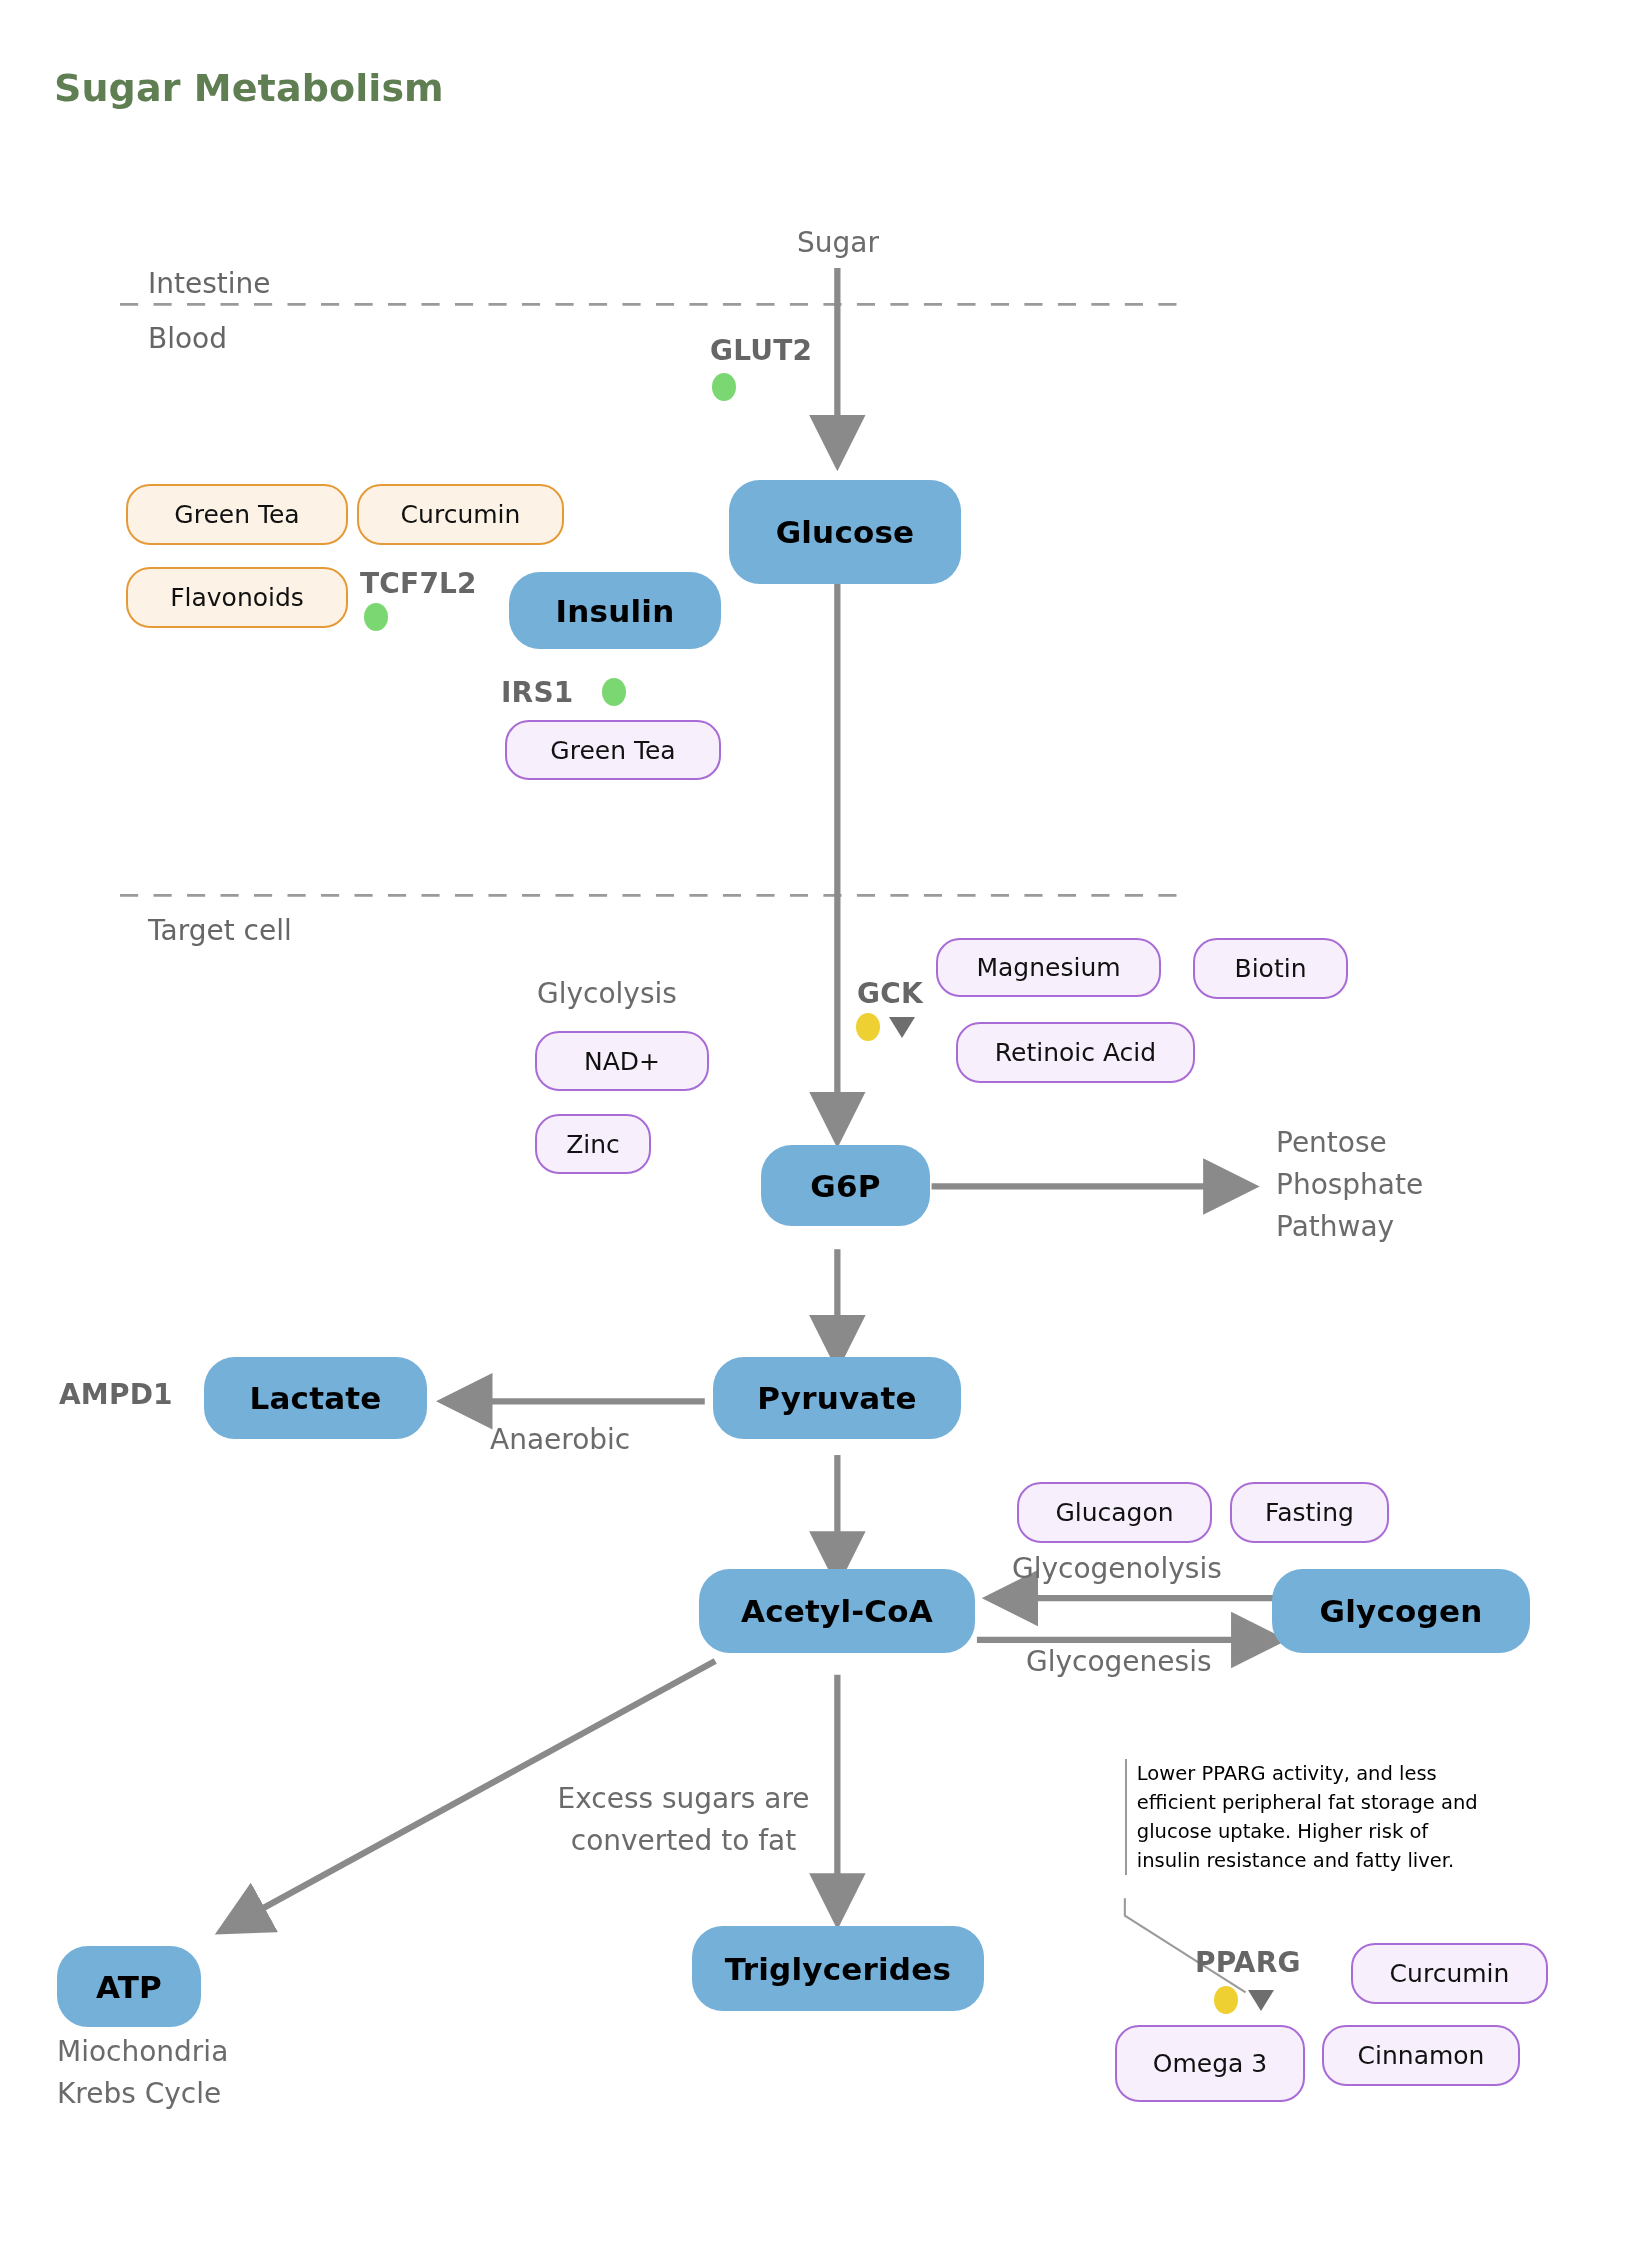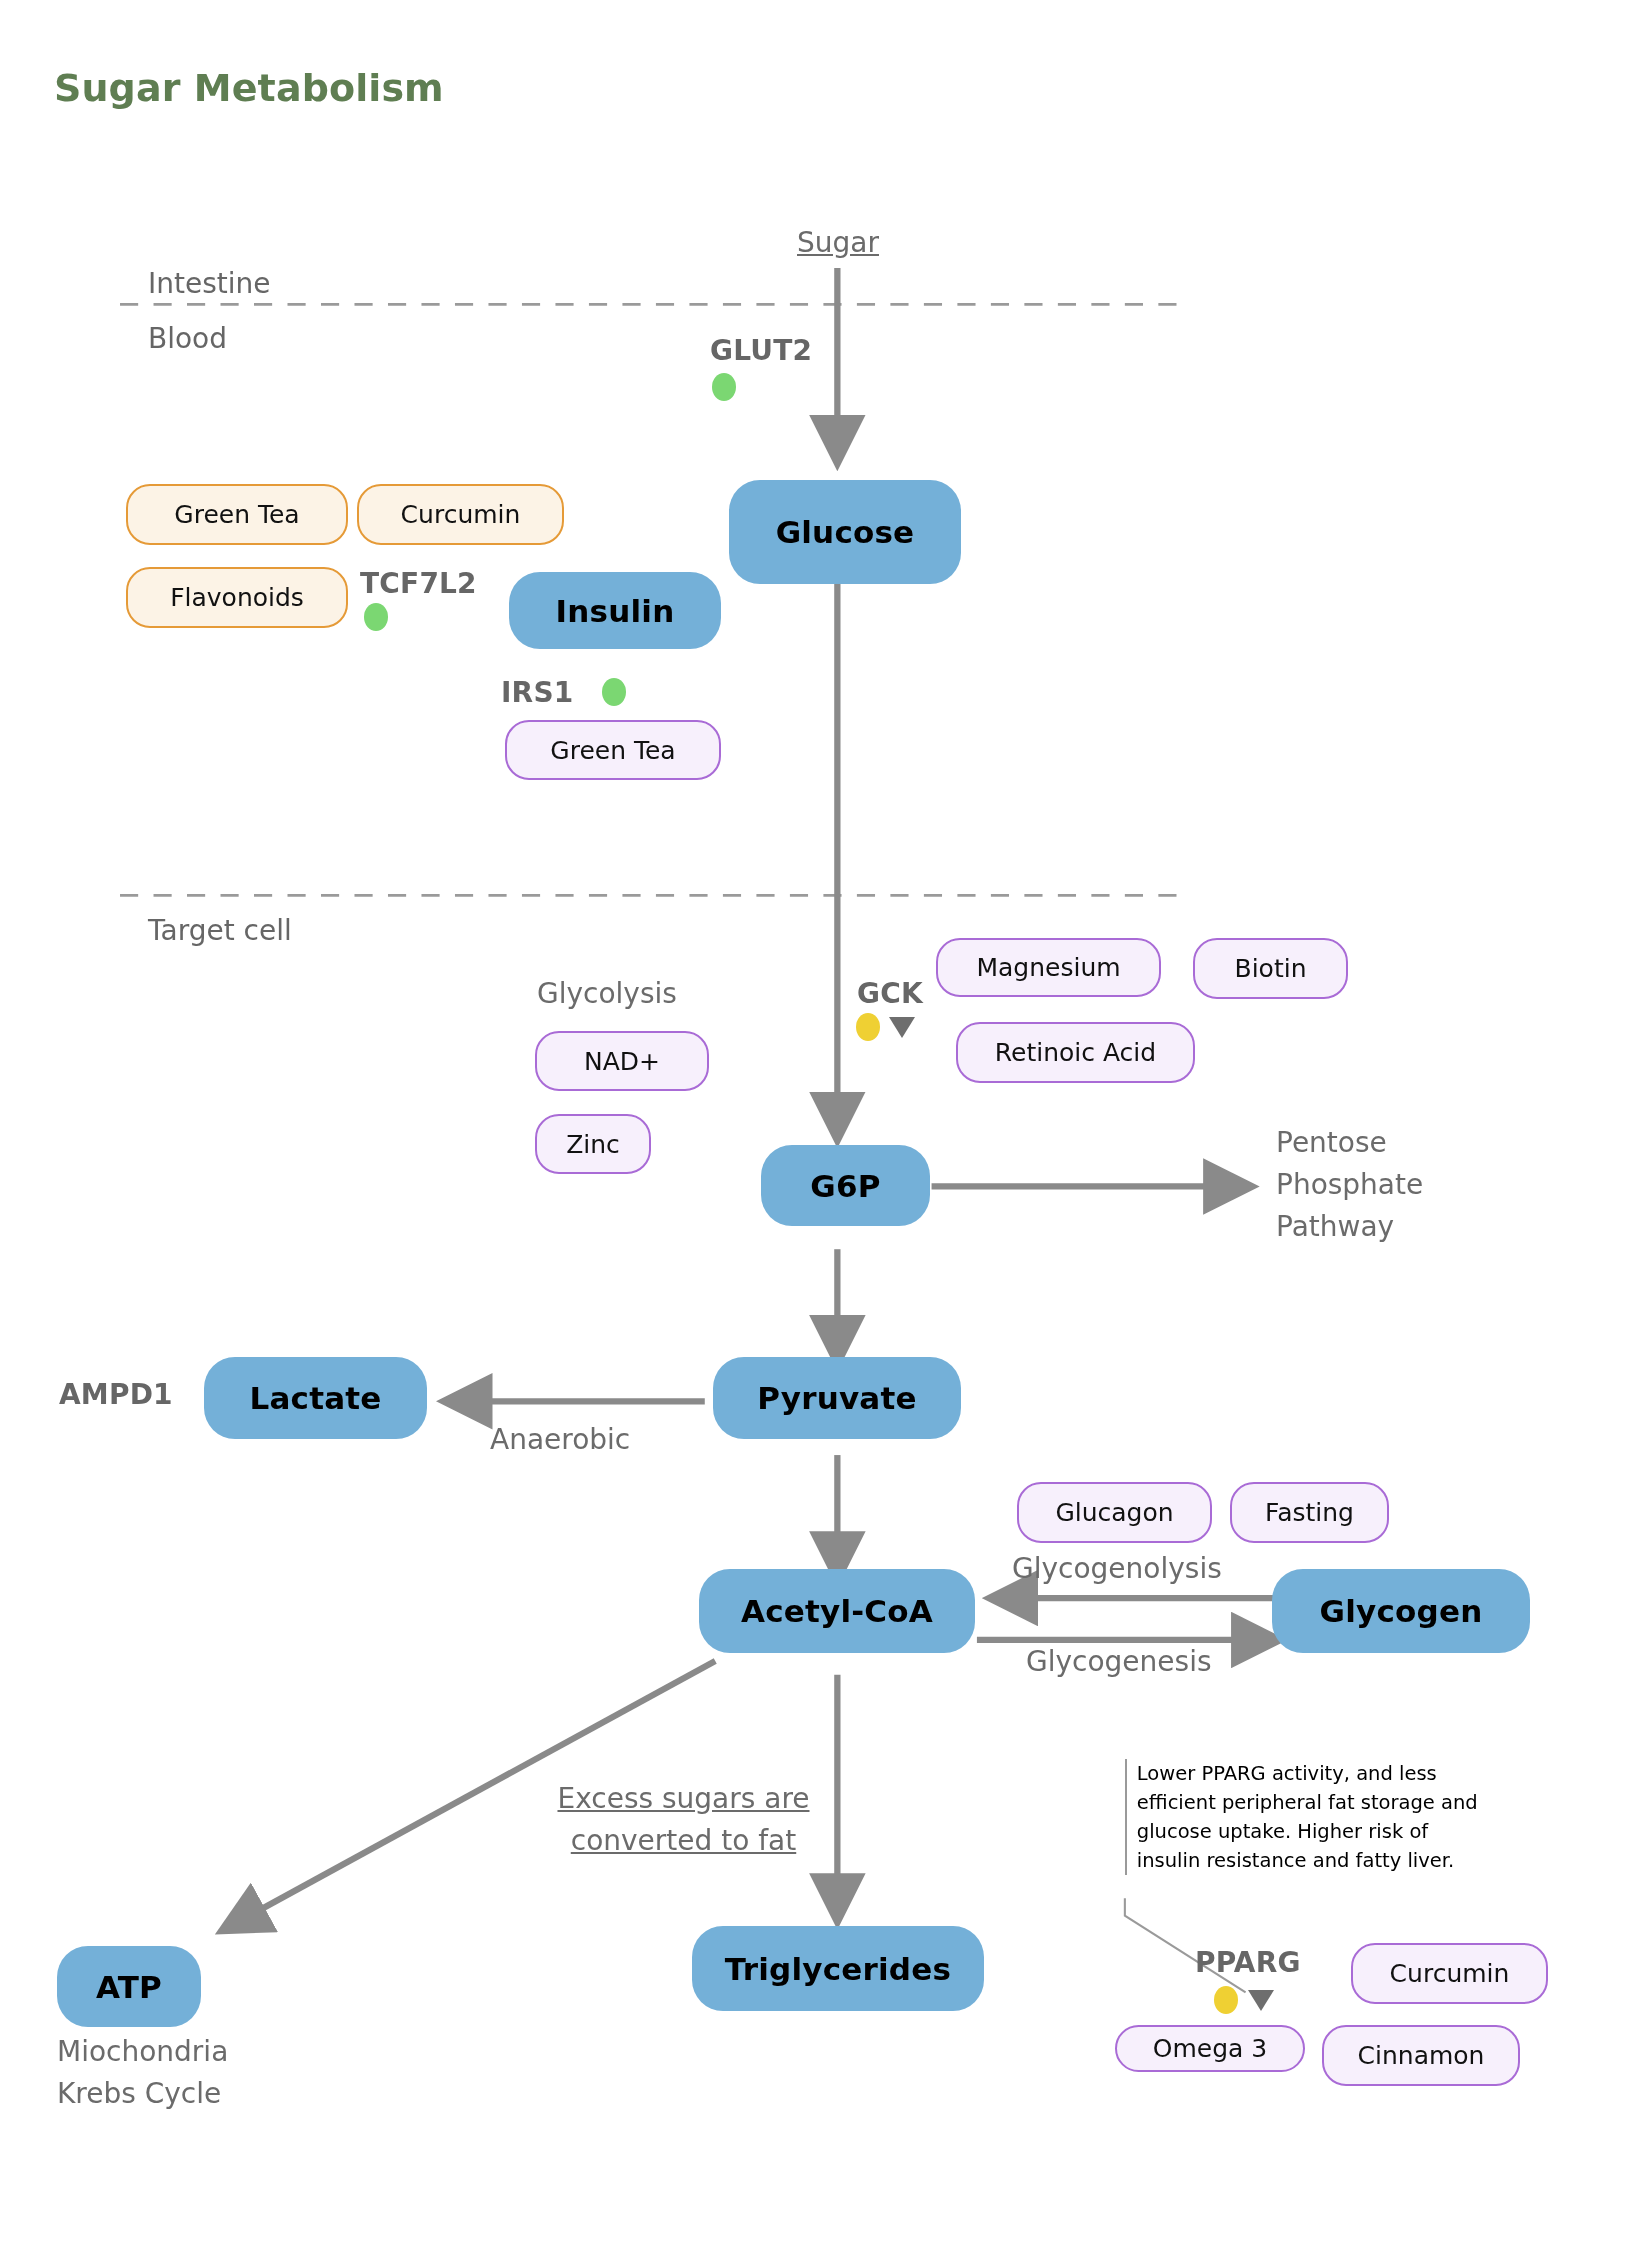--- a/index.html
+++ b/index.html
@@ -64,21 +64,21 @@
     border-left:13.3px solid transparent;
     border-right:13.3px solid transparent;
     border-top:21px solid #6E6E6E;
   }
 
   
   .ann{
     position:absolute; color:#6b6b6b; font-size:28px; line-height:42px;
     white-space:pre-line;
   }
-  .ann.center{ text-align:center;text-decoration:underline; }
+  .ann.center{ text-align:center; }
 
   
   .note{
     position:absolute;
     color:#000000; font-size:19.5px; line-height:29px;
     border-left:2.1px solid #9a9a9a;
     padding-left:9.8px;
     width:363px;
   }
 </style>
@@ -181,21 +181,21 @@
   <div class="ann center" style="left:537px; top:1778px; width:293px;">Excess sugars are
 converted to fat</div>
 
   <div class="note" style="left:1125px; top:1759px;">Lower PPARG activity, and less efficient peripheral fat storage and glucose uptake. Higher risk of insulin resistance and fatty liver.</div>
 
   <div class="gene" style="left:1195px; top:1946px;">PPARG</div>
   <div class="dot yellow" style="left:1214px; top:1986px;"></div>
   <div class="tri" style="left:1248px; top:1990px;"></div>
 
   <div class="chip purple" style="left:1351px; top:1943px; width:197px; height:61px;">Curcumin</div>
-  <div class="chip purple" style="left:1115px; top:2025px; width:190px; height:47px;">Omega 3</div>
+  <div class="chip purple" style="left:1115px; top:2025px; width:190px; height:77px;">Omega 3</div>
   <div class="chip purple" style="left:1322px; top:2025px; width:198px; height:61px;">Cinnamon</div>
 
   <div class="node" style="left:57px; top:1946px; width:144px; height:81px;">ATP</div>
   <div class="ann" style="left:57px; top:2031px;">Miochondria
 Krebs Cycle</div>
 
   <div class="node" style="left:692px; top:1926px; width:292px; height:85px;">Triglycerides</div>
 
 </div>
 

